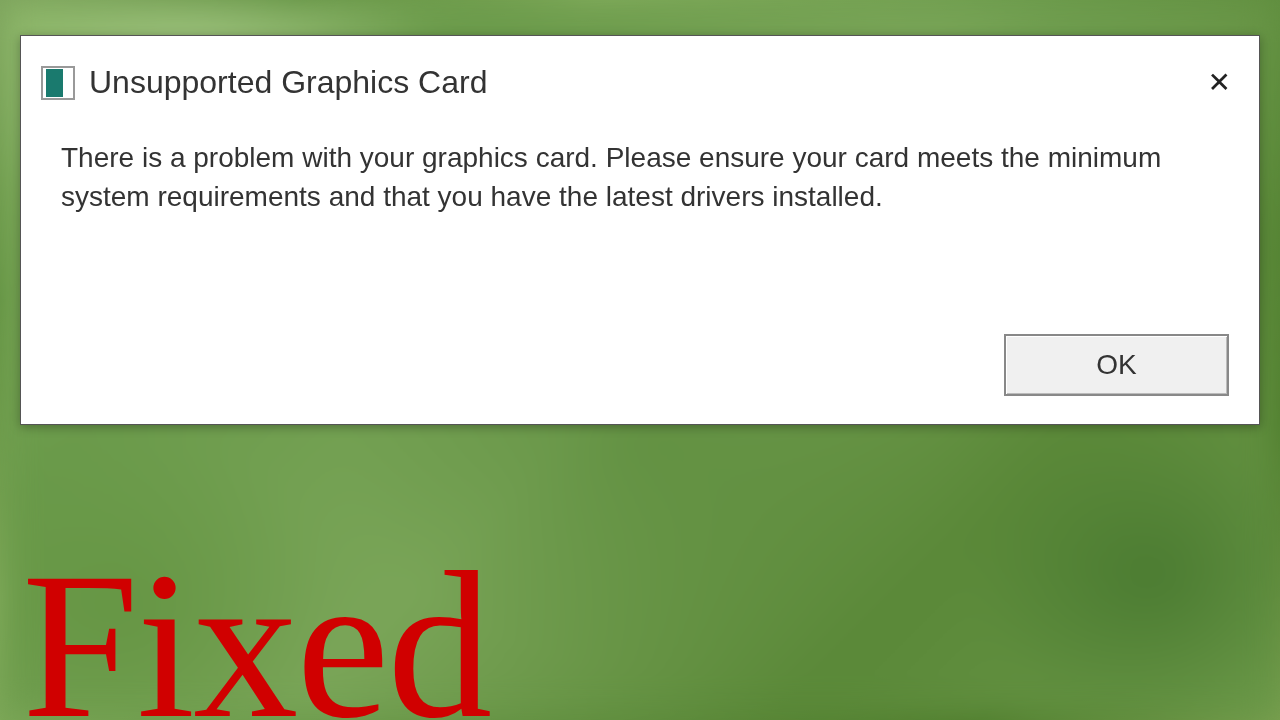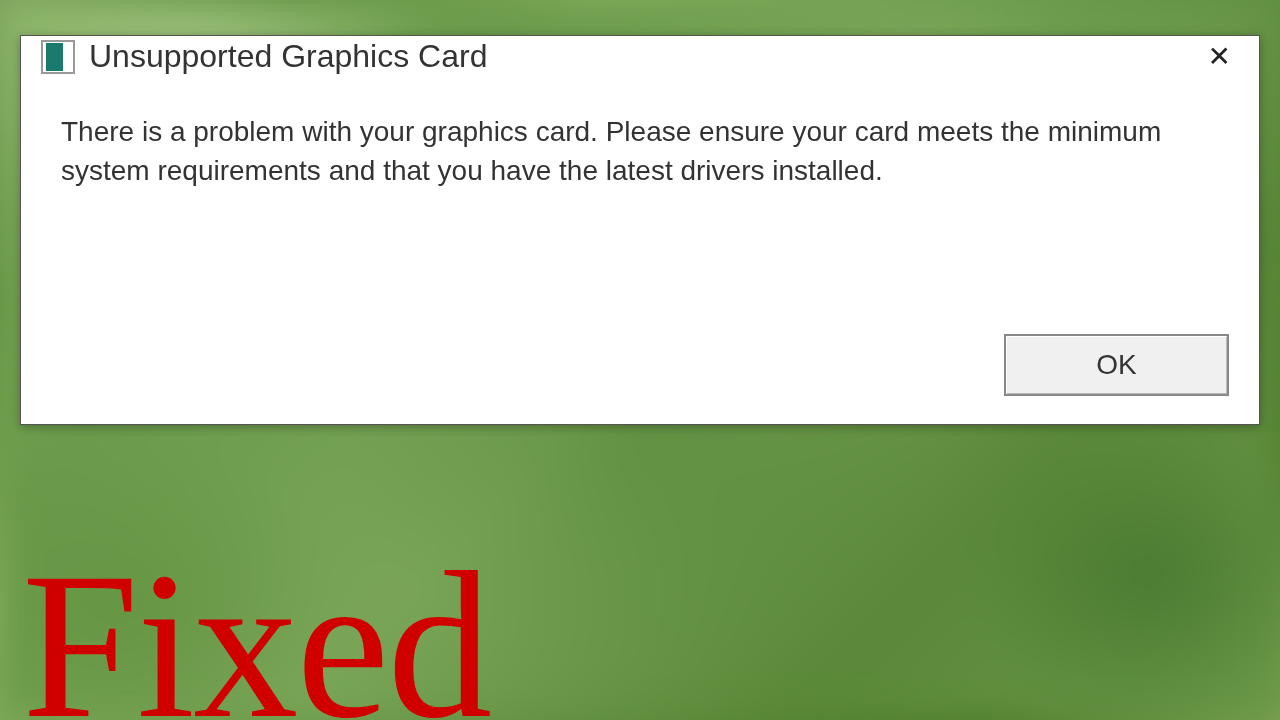--- a/index.html
+++ b/index.html
@@ -35,21 +35,21 @@
       width: 1240px;
       height: 390px;
       background: #ffffff;
       border: 1px solid #555;
       box-shadow: 0 2px 10px rgba(0,0,0,0.3);
     }
     .title-bar {
       display: flex;
       align-items: center;
       justify-content: space-between;
-      padding: 2px 20px 10px 20px;
+      padding: 28px 20px 10px 20px;
     }
     .title-left {
       display: flex;
       align-items: center;
       gap: 14px;
     }
     .app-icon {
       width: 34px;
       height: 34px;
       border: 2px solid #999;

